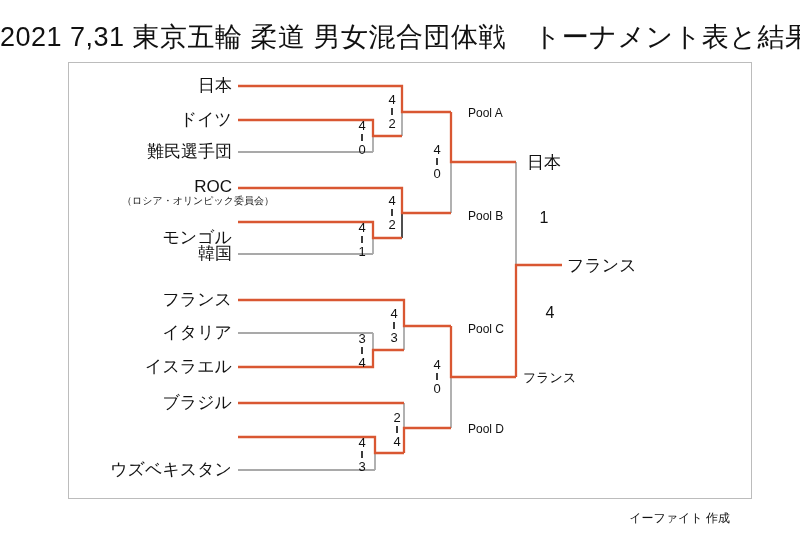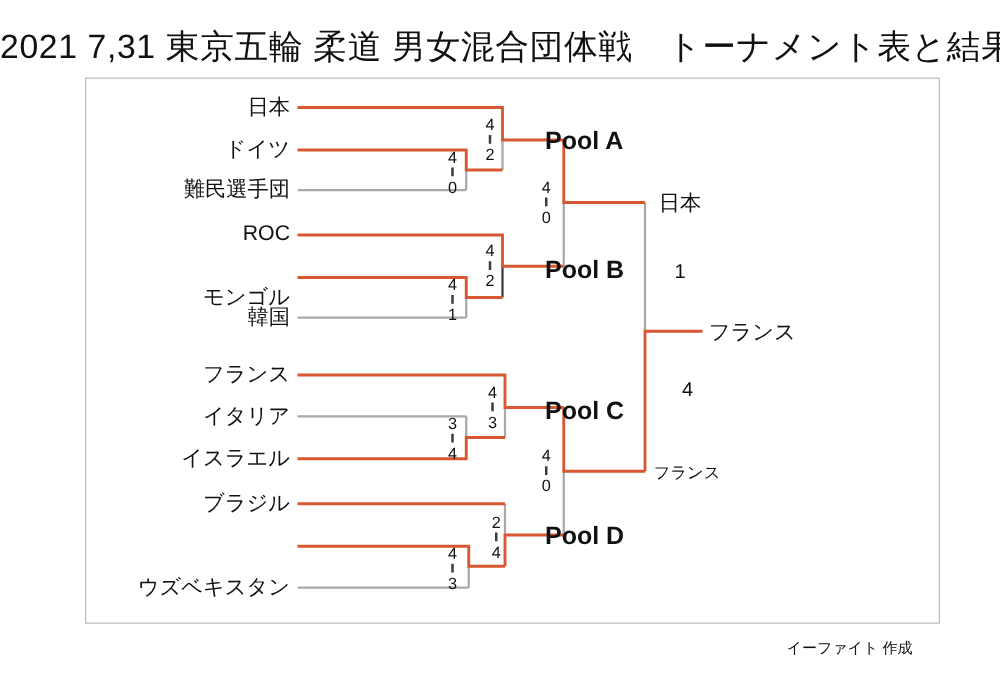--- a/index.html
+++ b/index.html
@@ -22,21 +22,21 @@
   svg.lines .w{stroke:var(--c-win);stroke-width:2.3;}
   svg.lines .l{stroke:var(--c-lose);stroke-width:1.8;}
   svg.lines .d{stroke:var(--c-dark);stroke-width:1.8;}
   .team{position:absolute;left:52px;width:180px;text-align:right;
         font-size:17px;line-height:20px;height:20px;white-space:nowrap;}
   .team-sub{position:absolute;left:118px;width:160px;text-align:center;
         font-size:10px;line-height:12px;color:#222;white-space:nowrap;}
   .score{position:absolute;width:16px;display:flex;flex-direction:column;
         align-items:center;font-size:13px;line-height:13px;gap:2px;}
   .score .bar{width:1.5px;height:7px;background:var(--c-dark);}
-  .pool{position:absolute;left:436px;font-size:20px;line-height:18px;white-space:nowrap;font-weight:bold;}
+  .pool{position:absolute;left:468px;font-size:12px;line-height:18px;white-space:nowrap;}
   .adv{position:absolute;font-size:17px;line-height:20px;white-space:nowrap;}
   .adv.small{font-size:13px;line-height:16px;}
   .fscore{position:absolute;width:18px;text-align:center;font-size:16px;line-height:18px;}
   .credit{position:absolute;right:70px;top:509px;font-size:12px;line-height:18px;white-space:nowrap;}
 </style>
 </head>
 <body>
 
 <div class="stage">
 
@@ -72,20 +72,21 @@
     <path class="w" d="M238 403 H404"></path>
     <path class="w" d="M238 437 H375 V453 H404 M404 453 V428 H451"></path>
     <path class="w" d="M451 326 V377 H516"></path>
     <path class="w" d="M516 377 V265 H562"></path>
   </svg>
 
   <div class="team" style="top:76px">日本</div>
   <div class="team" style="top:142px">難民選手団</div>
   <div class="team" style="top:110px">ドイツ</div>
   <div class="team" style="top:177px">ROC</div>
+  <div class="team-sub" style="top:195px">（ロシア・オリンピック委員会）</div>
   <div class="team" style="top:228px">モンゴル</div>
   <div class="team" style="top:244px">韓国</div>
   <div class="team" style="top:290px">フランス</div>
   <div class="team" style="top:323px">イタリア</div>
   <div class="team" style="top:357px">イスラエル</div>
   <div class="team" style="top:393px">ブラジル</div>
   <div class="team" style="top:460px">ウズベキスタン</div>
 
   <div class="score" style="left:384px;top:93px">
     <span>4</span>

